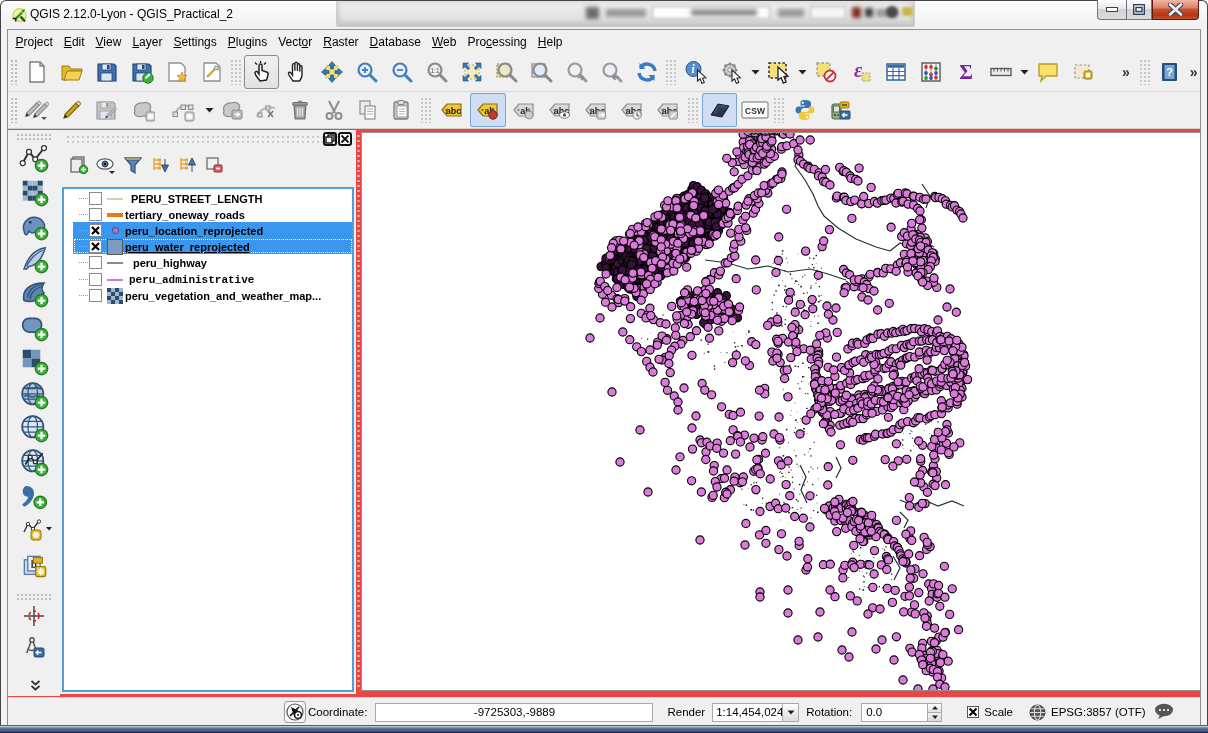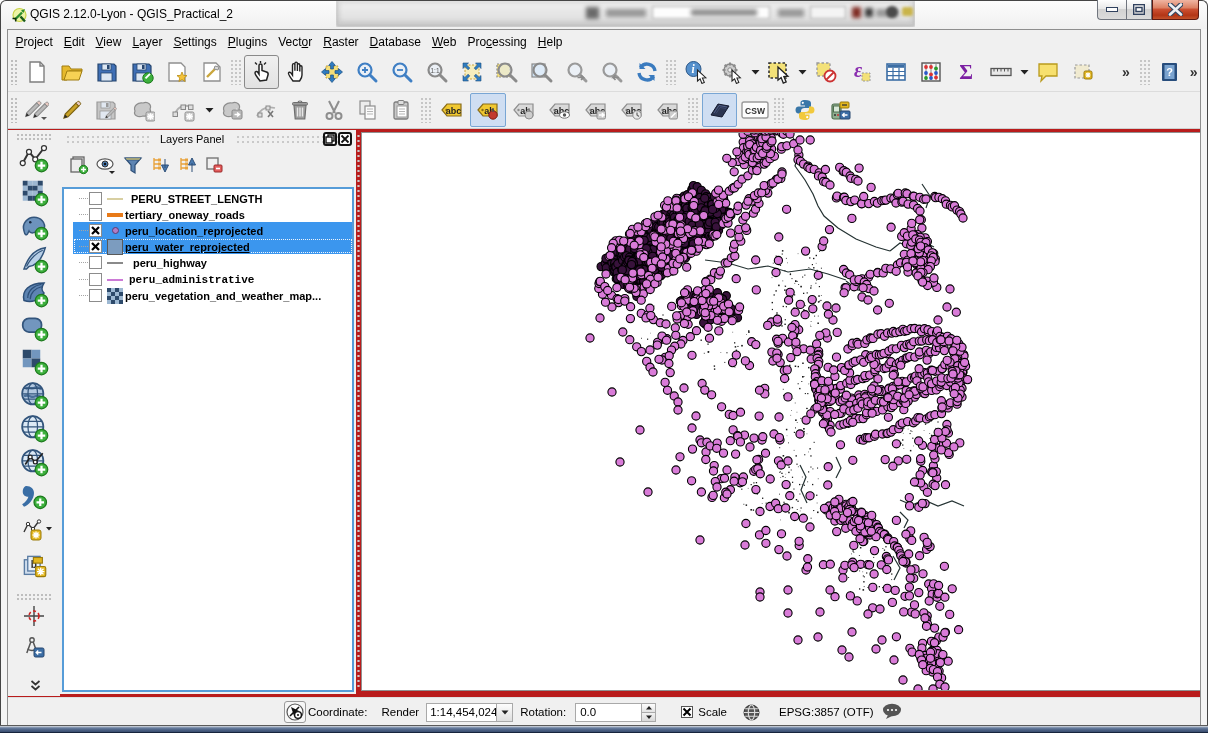--- a/index.html
+++ b/index.html
@@ -7,21 +7,21 @@
 #winedge{position:absolute;inset:0;border:1px solid #454545;border-bottom:none;border-radius:6px 6px 0 0;z-index:60;pointer-events:none}
 #titlebar{position:absolute;left:1px;top:1px;right:1px;height:28px;background:linear-gradient(#fcfcfc,#f0f0f0);border-radius:6px 6px 0 0}
 #title{position:absolute;left:30px;top:7px;font-size:12px;color:#000}
 #qicon{position:absolute;left:11px;top:7px}
 #backwin{position:absolute;left:336px;top:0;width:579px;height:27px;overflow:hidden}
 #wbtns{position:absolute;top:0;right:9px;height:20px;display:flex;z-index:70}
 .wb{height:20px;border:1px solid #70757e;border-top:none;display:flex;align-items:center;justify-content:center;background:linear-gradient(#fefefe,#e8e8e8 45%,#d2d2d2 50%,#dcdcdc)}
 .wb.min{width:29px;border-radius:0 0 0 4px;border-right:none}
 .wb.max{width:26px}
 .wb.close{width:47px;border-radius:0 0 4px 0;border-color:#5d1a12;background:linear-gradient(#f0b5a2,#dd8265 40%,#cb4f31 50%,#b33516 80%,#c2532c)}
-#client{position:absolute;left:7px;top:29px;width:1194px;height:697px;background:#b91c1c;border:1px solid #8e8e8e}
+#client{position:absolute;left:7px;top:29px;width:1194px;height:697px;background:#ef4444;border:1px solid #8e8e8e}
 #menubar{position:absolute;left:0;top:0;width:100%;height:23px;display:flex;align-items:center;padding-left:2px;background:#f0f0f0}
 .mi{padding:4px 5.5px;font-size:12px}
 #tb1{position:absolute;left:0;top:23px;width:100%;height:38px;background:#f0f0f0}
 #tb2{position:absolute;left:0;top:61px;width:100%;height:38px;background:#f0f0f0;border-top:1px solid #dcdcdc;border-bottom:1px solid #cfcfcf}
 .tbrow{display:flex;align-items:center;height:100%}
 .tbtn{width:35px;height:34px;display:flex;align-items:center;justify-content:center;flex:0 0 auto}
 .tbtn.checked{border:1px solid #79a6d4;border-radius:2px;background:#cfdef2}
 .tbtn.pressed{border:1px solid #8a8a8a;border-radius:3px;background:linear-gradient(#f0f0f0,#e2e2e2)}
 .handle{width:7px;height:26px;flex:0 0 auto;margin:0 2px;background-image:radial-gradient(circle at 2px 2px,#bdbdbd 1px,rgba(0,0,0,0) 1.3px);background-size:4px 4px}
 .vsep{width:13px;height:26px;flex:0 0 auto;margin:0 1px;background-image:radial-gradient(circle at 2px 2px,#c6c6c6 1px,rgba(0,0,0,0) 1.3px);background-size:4px 4px;background-position:4px 0}
@@ -784,21 +784,20 @@
               <path d="M7.5 4.5h-5M4.2 2.5l-2 2 2 2" stroke="#fff" stroke-width="1.3" fill="none"></path>
             </g>
           </svg>
         </div>
         <div style="position:absolute;left:22px;top:550px"><svg width="11" height="11" viewBox="0 0 11 11">
             <path d="M1.5 1l4 3.5L9.5 1M1.5 6l4 3.5L9.5 6" fill="none" stroke="#333" stroke-width="1.7"></path>
           </svg></div>
       </div>
     <div id="panel">
       <div id="panelgrips"></div>
-      <div id="paneltitle"><span>Layers Panel</span></div>
       <div class="pwbtn" style="right:19px">
           <svg width="10" height="10" viewBox="0 0 10 10" style="position:absolute;left:0;top:0">
             <rect x="3" y="1" width="6" height="6" fill="none" stroke="#111" stroke-width="1.4"></rect>
             <rect x="1" y="3" width="6" height="6" fill="#fdfdfd" stroke="#111" stroke-width="1.4"></rect>
           </svg>
         </div>
       <div class="pwbtn" style="right:4px">
           <svg width="10" height="10" viewBox="0 0 10 10" style="position:absolute;left:0;top:0">
             <path d="M1.5 1.5l7 7M8.5 1.5l-7 7" stroke="#111" stroke-width="1.8"></path>
           </svg>
@@ -3614,20 +3613,21 @@
 <div style="width:22px;height:22px;border:1px solid #9a9a9a;border-radius:3px;background:#f6f6f6;display:flex;align-items:center;justify-content:center;margin-left:276px">
         <svg width="18" height="18" viewBox="0 0 18 18" xmlns="http://www.w3.org/2000/svg">
           <circle cx="9" cy="9" r="8" fill="#fdfdfd" stroke="#555" stroke-width="1.2"></circle>
           <path d="M5 4l3 9 1.5-3.5L13 8z" fill="#111"></path>
           <path d="M4 13l9-9" stroke="#111" stroke-width="1.6"></path>
           <circle cx="12" cy="12" r="3.4" fill="#fdfdfd" stroke="#111" stroke-width="1.4"></circle>
           <circle cx="12" cy="12" r="1" fill="#111"></circle>
         </svg>
       </div>
 <span style="margin-left:2px">Coordinate:</span>
+<input class="inp" style="margin-left: 8px; width: 278px; text-align: center;" value="-9725303,-9889" readonly="">
 <span style="margin-left:14px">Render</span>
 <span style="margin-left:7px;display:inline-flex;height:19px">
   <input class="inp" style="width: 70px; border-right: none; text-align: left; padding-left: 3px;" value="1:14,454,024" readonly="">
         <span style="width:17px;height:19px;border:1px solid #a9a9a9;background:linear-gradient(#fdfdfd,#dedede);display:inline-flex;align-items:center;justify-content:center">
           <svg width="8" height="5" viewBox="0 0 8 5">
             <path d="M0.5 0.5h7L4 4.5z" fill="#222"></path>
           </svg>
         </span>
 </span>
 <span style="margin-left:7px">Rotation:</span>
@@ -3653,21 +3653,21 @@
           </svg>
         </span>
         <span style="margin-left:5px">Scale</span>
       </span>
 <span style="margin-left:16px;display:inline-flex;align-items:center">
         <svg width="17" height="17" viewBox="0 0 17 17" xmlns="http://www.w3.org/2000/svg">
           <circle cx="8.5" cy="8.5" r="7.5" fill="#555" stroke="#333"></circle>
           <ellipse cx="8.5" cy="8.5" rx="3.2" ry="7.5" fill="none" stroke="#ddd" stroke-width="1.1"></ellipse>
           <path d="M1 8.5h15M2.2 4.8h12.6M2.2 12.2h12.6" stroke="#ddd" stroke-width="1.1"></path>
         </svg>
-        <span style="margin-left:19px">EPSG:3857 (OTF)</span>
+        <span style="margin-left:5px">EPSG:3857 (OTF)</span>
       </span>
 <span style="margin-left:8px"><svg width="20" height="16" viewBox="0 0 20 16" xmlns="http://www.w3.org/2000/svg">
           <ellipse cx="10" cy="7" rx="9" ry="6.2" fill="#555"></ellipse>
           <path d="M6 12l-2 4 6-3z" fill="#555"></path>
           <circle cx="6" cy="7" r="1.1" fill="#fff"></circle>
           <circle cx="10" cy="7" r="1.1" fill="#fff"></circle>
           <circle cx="14" cy="7" r="1.1" fill="#fff"></circle>
         </svg></span>
 </div>
 </div>

